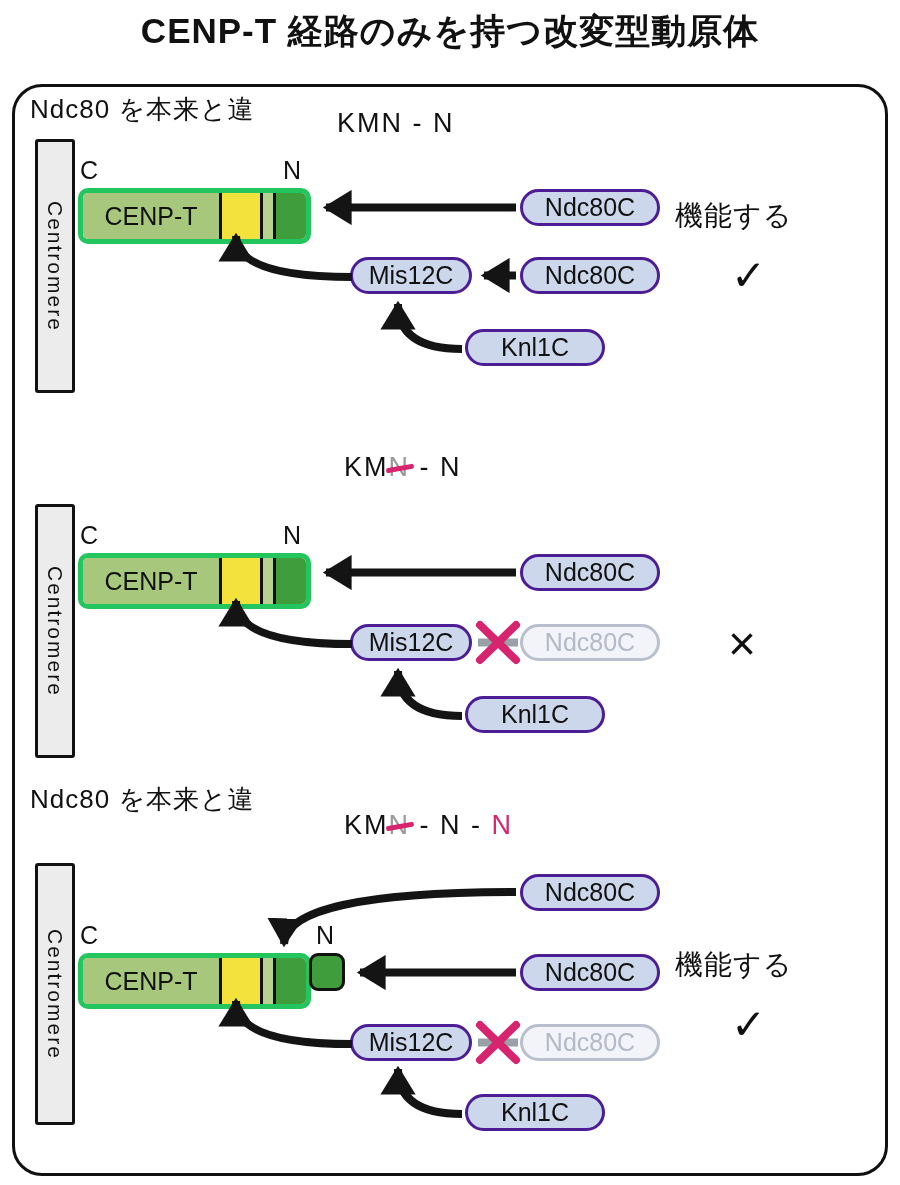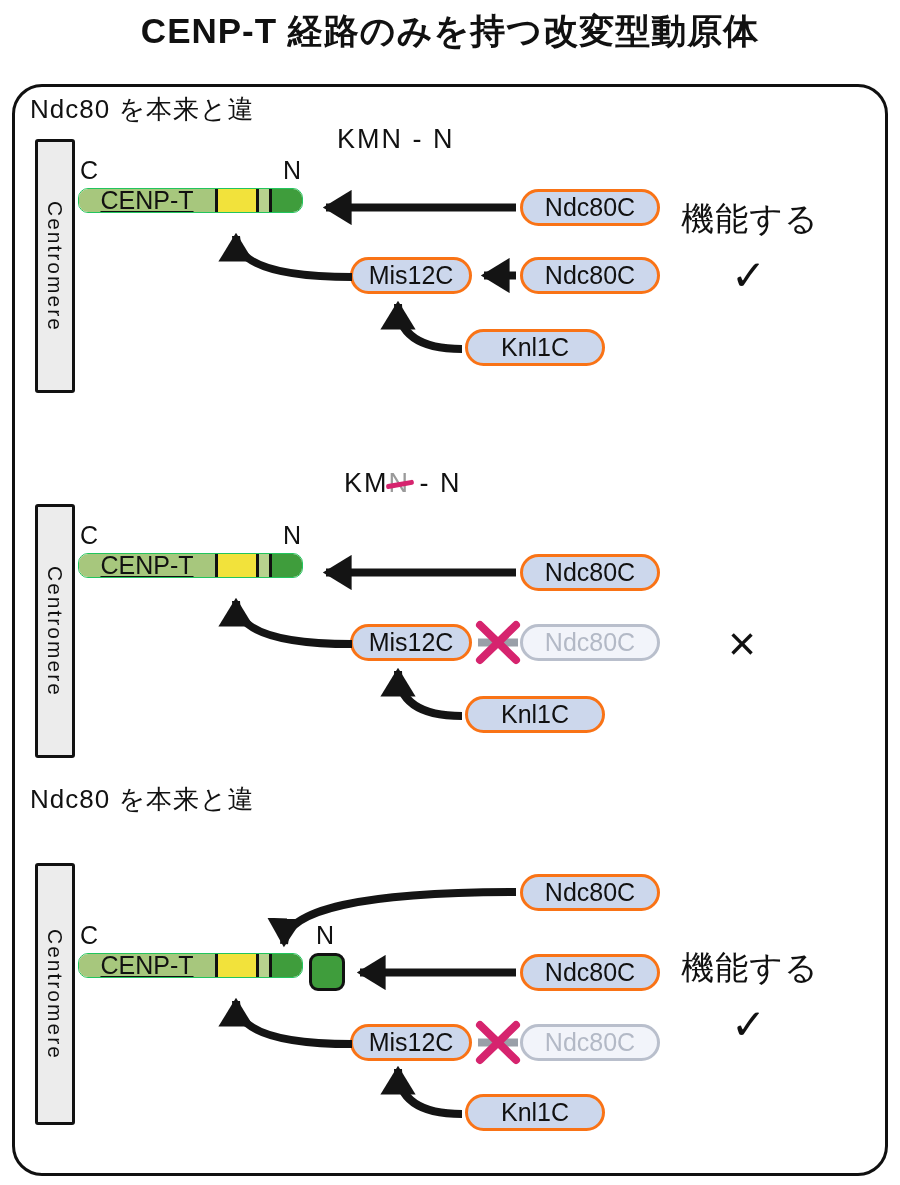--- a/index.html
+++ b/index.html
@@ -6,46 +6,46 @@
   html,body { width:900px; height:1185px; background:#fff; }
   body { font-family:"Liberation Sans","DejaVu Sans",sans-serif; color:#111; }
   .canvas { position:relative; width:900px; height:1185px; background:#fff; overflow:hidden; }
   .abs { position:absolute; }
 
   .fig-title { top:8px; left:0; width:900px; text-align:center; font-size:35px; font-weight:600; letter-spacing:1px; }
 
   .frame { left:12px; top:84px; width:876px; height:1092px; border:3.5px solid #101010; border-radius:30px; }
 
   .heading { font-size:26px; letter-spacing:1px; white-space:nowrap; }
-  .formula { font-size:27px; letter-spacing:2px; white-space:nowrap;margin-top:16px; }
+  .formula { font-size:27px; letter-spacing:2px; white-space:nowrap; }
   .struck { color:#9a9a9a; position:relative; display:inline-block; }
   .struck:empty { display:none; }
   .struck::after { content:""; position:absolute; left:-3px; right:-3px; top:46%; height:5px;
                    background:#d6246e; transform:rotate(-10deg); border-radius:2px; }
   .pink-n { color:#d6246e; }
 
   .centromere { width:40px; background:#ececec; border:3px solid #111; border-radius:3px;
                 display:flex; align-items:center; justify-content:center; }
   .centromere span { writing-mode:vertical-rl; font-size:21px; letter-spacing:2px; color:#111; }
 
   .terminus { font-size:25px; }
 
-  .bar { display:flex; height:25px; border:1px solid #22c55e; border-radius:10px; overflow:hidden; background:#fff;text-decoration:underline; }
+  .bar { display:flex; height:56px; border:5px solid #22c55e; border-radius:10px; overflow:hidden; background:#fff; }
   .seg-cenpt  { width:136px; background:#a7c77d; display:flex; align-items:center; justify-content:center; font-size:25px; }
   .seg-yellow { width:41px;  background:#f2e23b; border-left:3px solid #111; }
   .seg-sliver { width:13px;  background:#b7d28e; border-left:3px solid #111; }
   .seg-dark   { width:33px;  background:#3f9d3c; border-left:3px solid #111; }
   .extra-box  { width:36px; height:38px; background:#3f9d3c; border:3px solid #111; border-radius:9px; }
 
-  .pill { width:140px; height:37px; border:3px solid #f97316; border-radius:19px; background:#ccd7ec;
+  .pill { width:140px; height:37px; border:3px solid #4c1d95; border-radius:19px; background:#ccd7ec;
           display:flex; align-items:center; justify-content:center; font-size:25px; }
   .pill.small { width:122px; }
   .pill.faded { border-color:#b9bfcc; background:#f2f4fa; color:#b3b9c6; }
 
-  .status { font-size:33px; text-align:center; letter-spacing:1px; }
+  .status { font-size:28px; letter-spacing:1px; }
   .mark   { font-size:42px; line-height:1; }
 
   svg.overlay { position:absolute; left:0; top:0; width:900px; height:1185px; pointer-events:none; }
 </style>
 </head>
 <body>
 
 <div class="canvas">
 
   <div class="abs fig-title">CENP-T 経路のみを持つ改変型動原体</div>
@@ -95,20 +95,23 @@
   </div>
 
   <div class="abs pill" style="left:520px; top:554px;">Ndc80C</div>
   <div class="abs pill small" style="left:350px; top:624px;">Mis12C</div>
   <div class="abs pill faded" style="left:520px; top:624px;">Ndc80C</div>
   <div class="abs pill" style="left:465px; top:696px;">Knl1C</div>
 
   <div class="abs mark" style="left:728px; top:620px; font-size:48px;">×</div>
 
   <div class="abs heading" style="left:30px; top:782px;">Ndc80 を本来と違</div>
+  <div class="abs formula" style="left:344px; top:810px;">
+    <span>KM</span><span class="struck">N</span><span> - N - </span><span class="pink-n">N</span>
+  </div>
 
   <div class="abs pill" style="left:520px; top:874px;">Ndc80C</div>
 
   <div class="abs centromere" style="left:35px; top:863px; height:262px;">
     <span>Centromere</span>
   </div>
   <div class="abs terminus" style="left:80px; top:921px;">C</div>
   <div class="abs terminus" style="left:316px; top:921px;">N</div>
 
   <div class="abs bar" style="left:78px; top:953px;">

